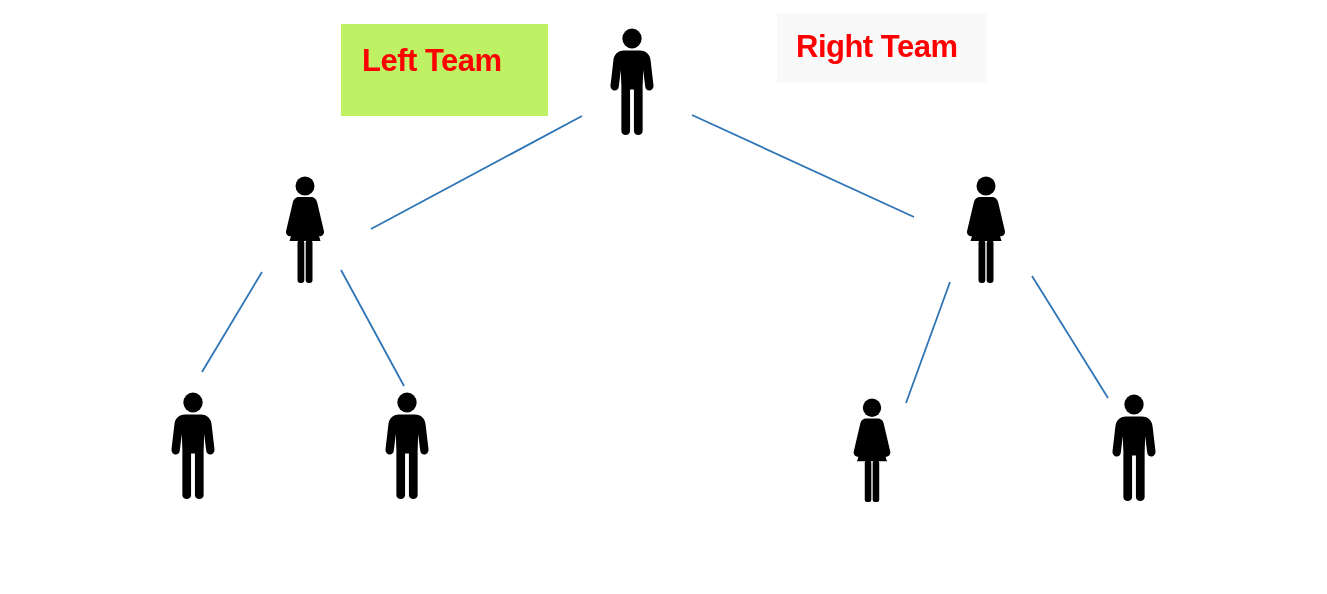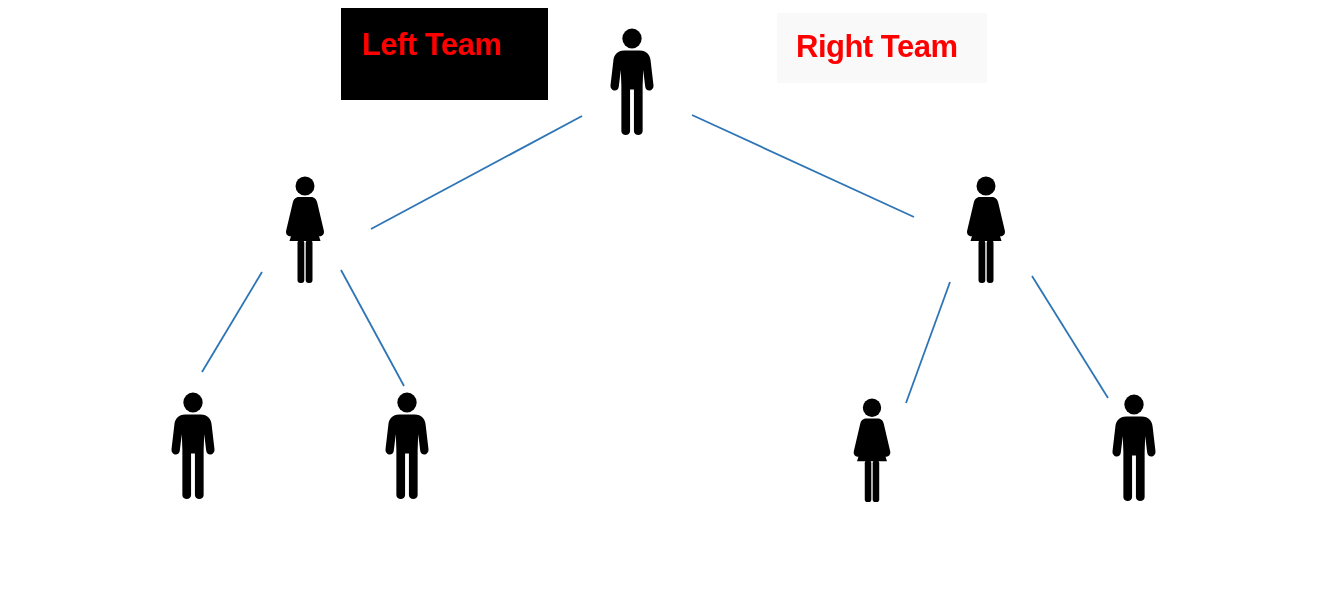--- a/index.html
+++ b/index.html
@@ -72,21 +72,21 @@
 
   <svg class="edges-layer" id="edges" viewBox="0 0 1327 594" xmlns="http://www.w3.org/2000/svg">
       <line x1="582" y1="116" x2="371" y2="229" stroke="#2e75b6" stroke-width="1.8"></line>
       <line x1="692" y1="115" x2="914" y2="217" stroke="#2e75b6" stroke-width="1.8"></line>
       <line x1="262" y1="272" x2="202" y2="372" stroke="#2e75b6" stroke-width="1.8"></line>
       <line x1="341" y1="270" x2="404" y2="386" stroke="#2e75b6" stroke-width="1.8"></line>
       <line x1="950" y1="282" x2="906" y2="403" stroke="#2e75b6" stroke-width="1.8"></line>
       <line x1="1032" y1="276" x2="1108" y2="398" stroke="#2e75b6" stroke-width="1.8"></line>
     </svg>
 
-  <div class="team-label" id="label-left" style="left: 341px; top: 8px; width: 207px; height: 92px; padding-left: 21px; padding-top: 21px; background: #000000;">
+  <div class="team-label" id="label-left" style="left: 341px; top: 24px; width: 207px; height: 92px; padding-left: 21px; padding-top: 21px; background: #bef264;">
     <span style="color: rgb(255, 0, 0);">Left Team</span>
   </div>
 
   <div class="team-label" id="label-right" style="left: 777px; top: 13px; width: 210px; height: 70px; padding-left: 19px; padding-top: 18px; background: rgb(249, 249, 249);">
     <span style="color: rgb(255, 0, 0);">Right Team</span>
   </div>
 
   <div id="figures">
       <svg class="person" width="58" height="112" viewBox="0 0 60 112" preserveAspectRatio="none" style="left: 603px; top: 28px; fill: rgb(0, 0, 0);">
         <use href="#male-figure"></use>

